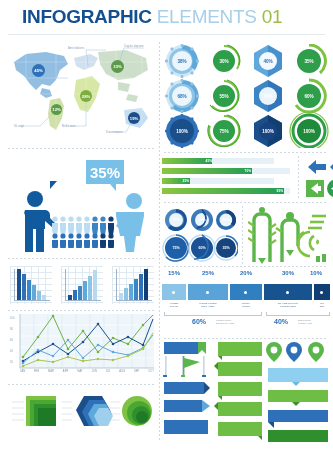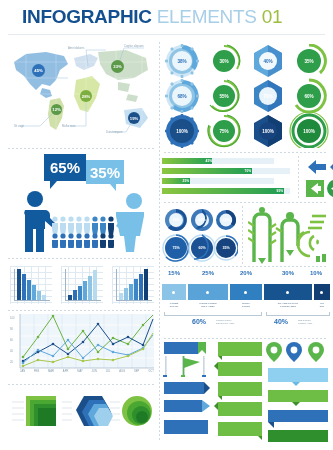--- a/index.html
+++ b/index.html
@@ -171,23 +171,20 @@
     <div class="mlbl" style="left:62px;top:6px">Amet dolores</div>
     <div class="mlbl" style="left:118px;top:4px">Cogitur aliquam</div>
     <div class="mlbl" style="left:8px;top:84px">Sit vogit</div>
     <div class="mlbl" style="left:56px;top:84px">Mollis nunc</div>
     <div class="mlbl" style="left:100px;top:90px">Duis tempore</div>
   </div>
   <div class="dots" style="left:8px;top:148px;width:146px"></div>
 
   <div class="people">
 
-    <div class="bub dk" style="left:38px;top:2px;width:42px;height:27px">
-      <span>65%</span>
-    </div>
     <div class="bub lt" style="left:80px;top:8px;width:38px;height:24px">
       <span>35%</span>
     </div>
     <div class="bubtail" style="left:44px;top:29px;border-left:7px solid #125a9e;border-bottom:8px solid transparent;"></div>
     <div class="bubtail" style="left:104px;top:32px;border-right:6px solid #79c0e8;border-bottom:7px solid transparent;"></div>
 
     <svg style="position:absolute;left:14px;top:38px" width="36" height="62" viewBox="0 0 36 62">
       <circle cx="15" cy="9" r="8" fill="#125a9e"></circle>
       <path d="M5 20 h20 a5 5 0 0 1 5 5 v3 l6 6 -3 4 -8 -7 v8 h-20 v-14 a5 5 0 0 1 0 -5 z" fill="#125a9e"></path>
       <rect x="5" y="38" width="8" height="24" fill="#125a9e"></rect>

